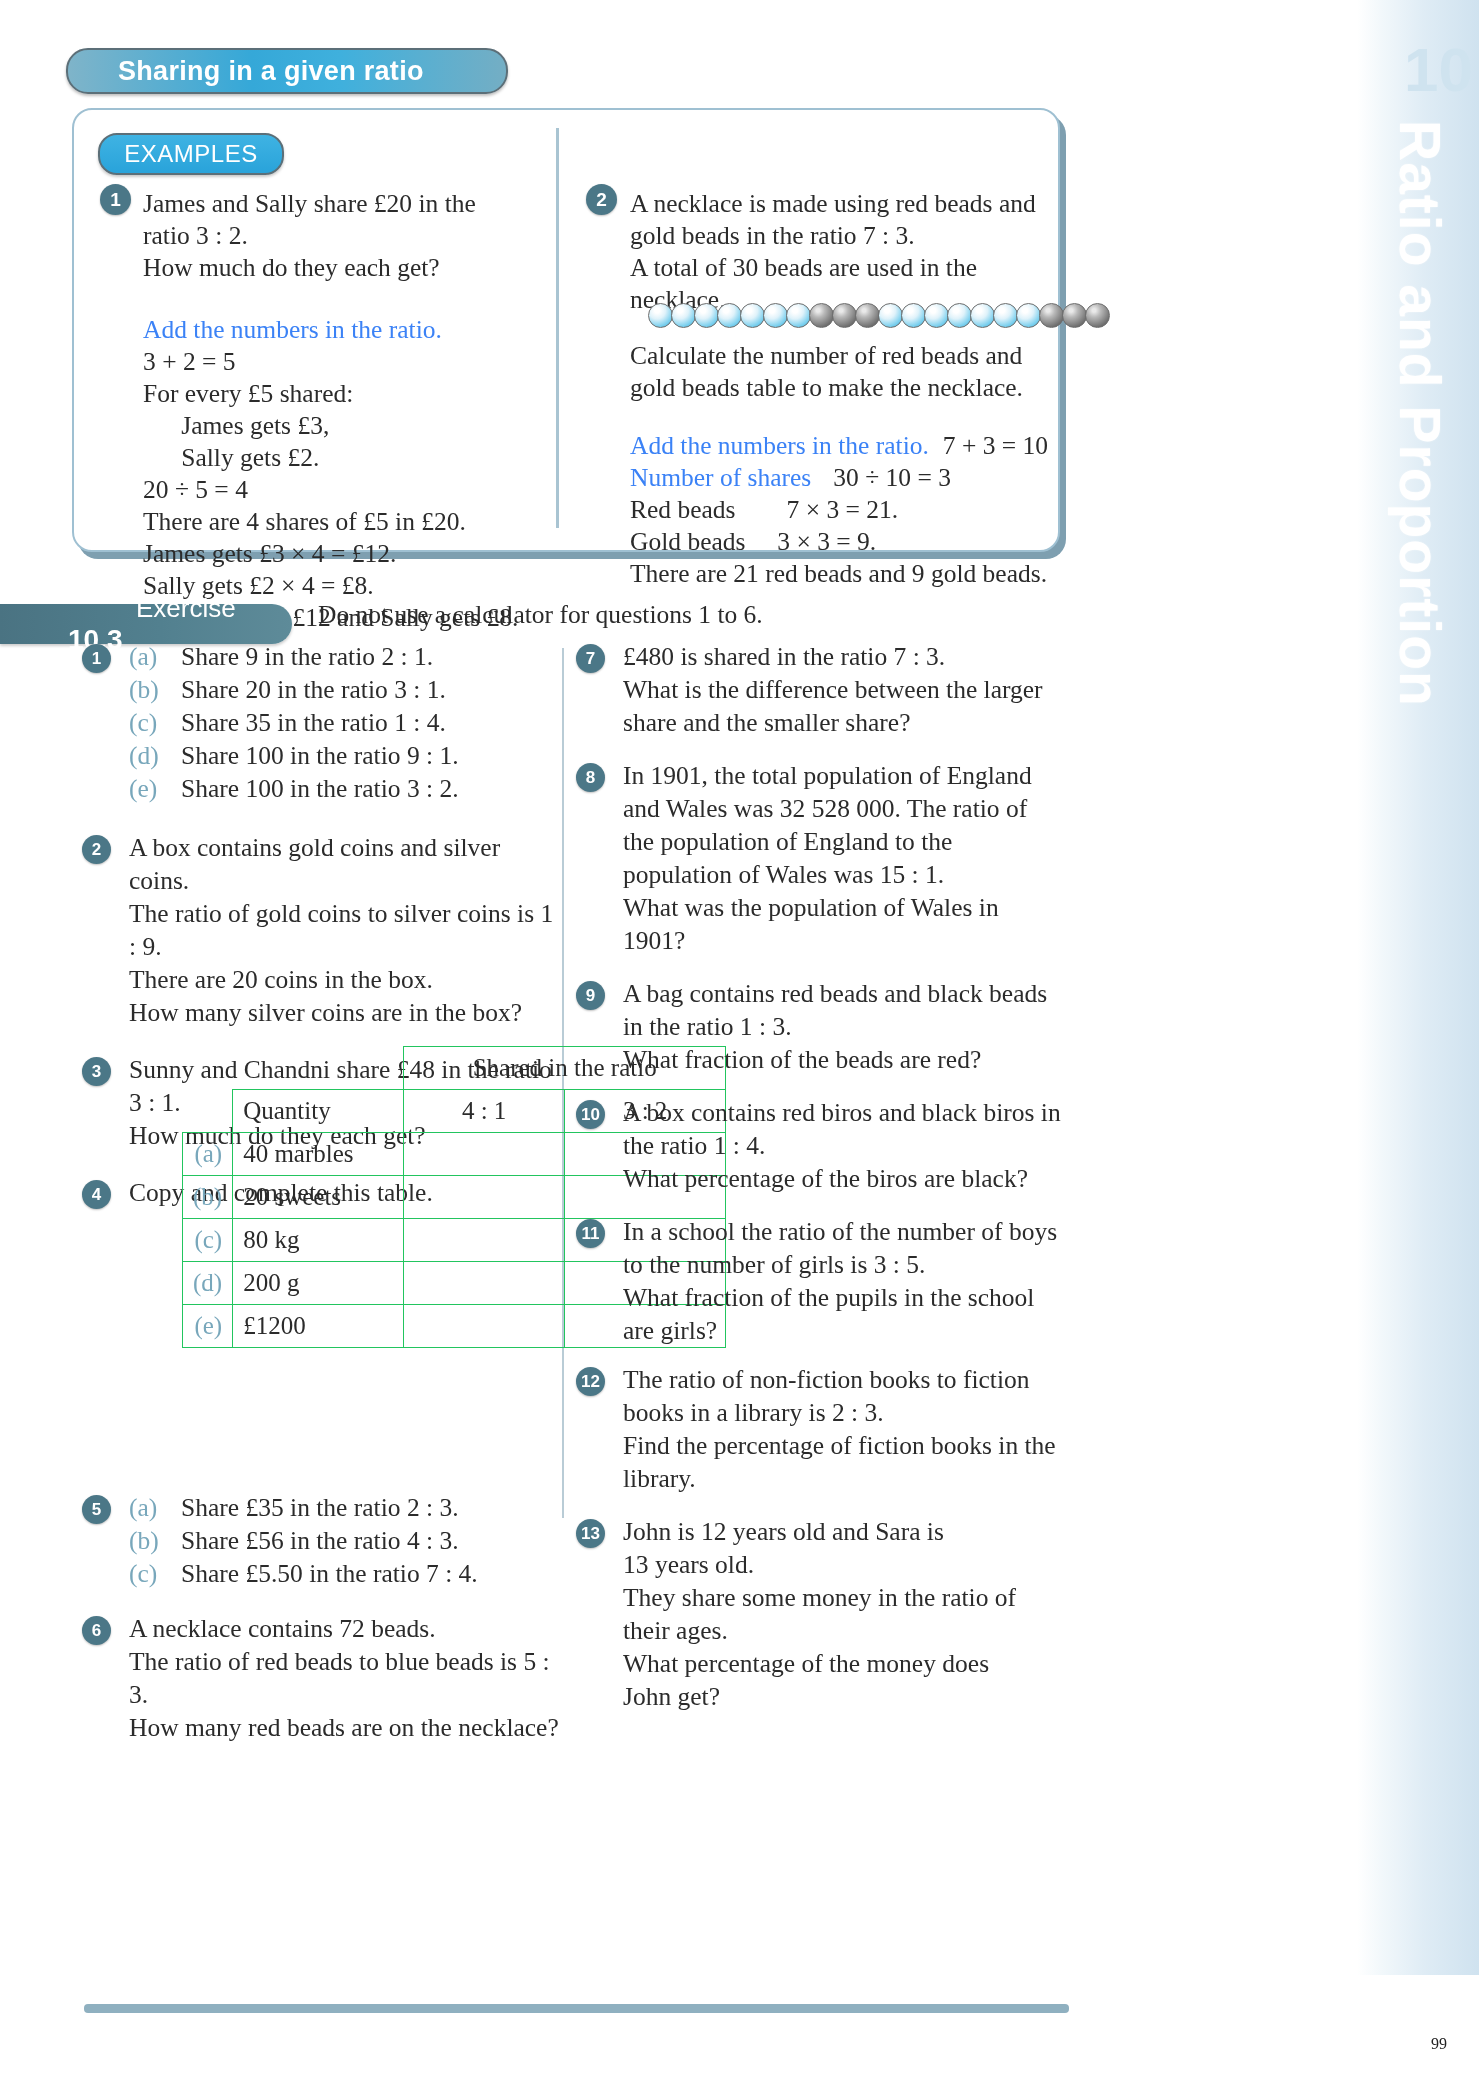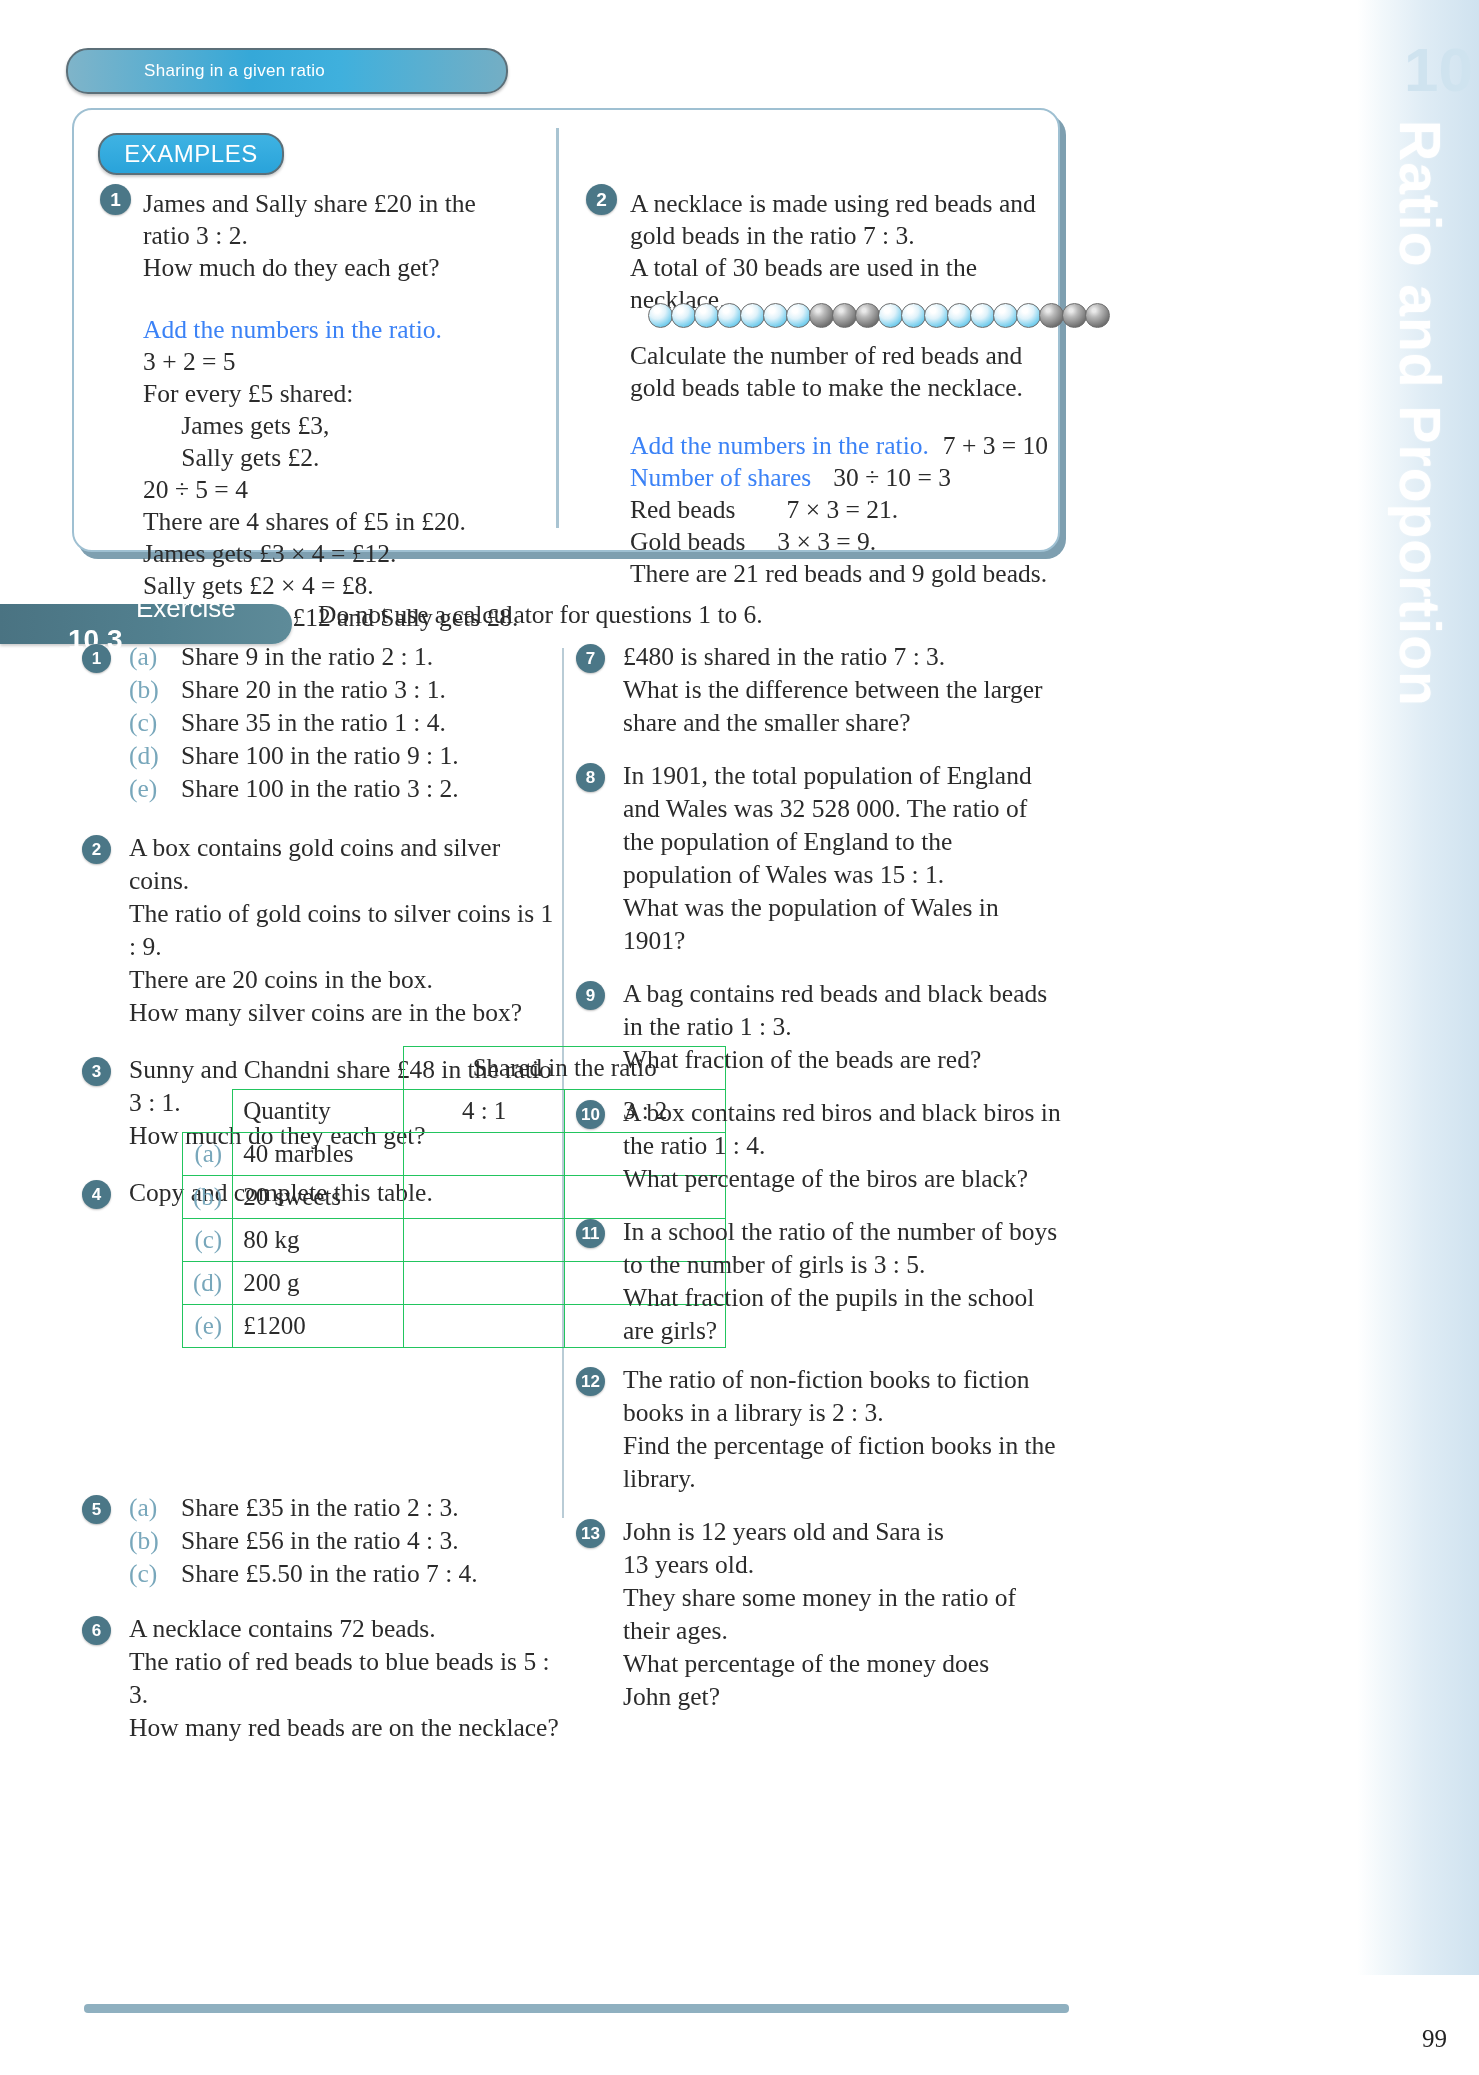--- a/index.html
+++ b/index.html
@@ -21,34 +21,34 @@
     line-height:90px;
     text-shadow:0 0 2px rgba(255,255,255,.6);
   }
   .side-chapnum{
     position:absolute;right:6px;top:34px;
     font-family:"Liberation Sans",sans-serif;font-weight:bold;
     font-size:62px;color:#cfe3ef;
   }
   .page-num{
     position:absolute;right:32px;bottom:22px;
-    font-family:"Liberation Serif",serif;font-size:25px;color:#222;
+    font-family:"Liberation Serif",serif;font-size:16px;color:#222;
   }
   
   .title-pill{
     position:absolute;left:66px;top:48px;width:438px;height:42px;
     border-radius:22px;
     background:linear-gradient(to right,#7fb4c9 0%,#35a8d8 42%,#3fb0dd 62%,#74aec4 100%);
     border:2px solid #5c6f78;
     box-shadow:0 2px 3px rgba(0,0,0,.25);
     display:flex;align-items:center;
   }
   .title-pill span{
-    font-family:"Liberation Sans",sans-serif;font-weight:normal;
-    font-size:17px;color:#fff;margin-left:76px;letter-spacing:.3px;
+    font-family:"Liberation Sans",sans-serif;font-weight:bold;
+    font-size:27px;color:#fff;margin-left:50px;letter-spacing:.3px;
   }
   
   .ex-card{
     position:absolute;left:72px;top:108px;width:984px;height:440px;
     border:2px solid #9fc0d2;border-radius:20px;background:#fff;
     box-shadow:6px 7px 0 #7e9fb0;
   }
   .ex-pill{
     position:absolute;left:98px;top:133px;width:182px;height:38px;
     border-radius:19px;

